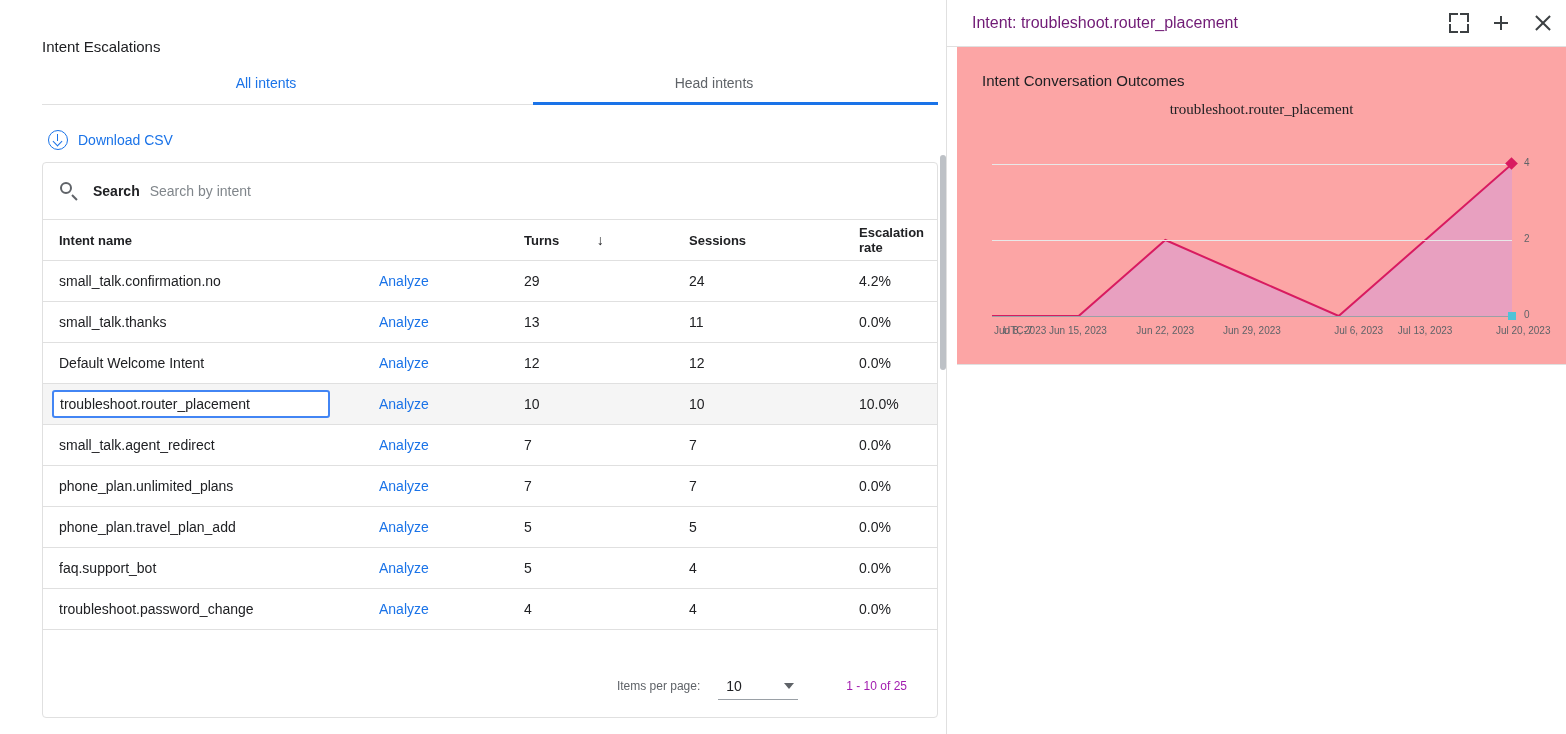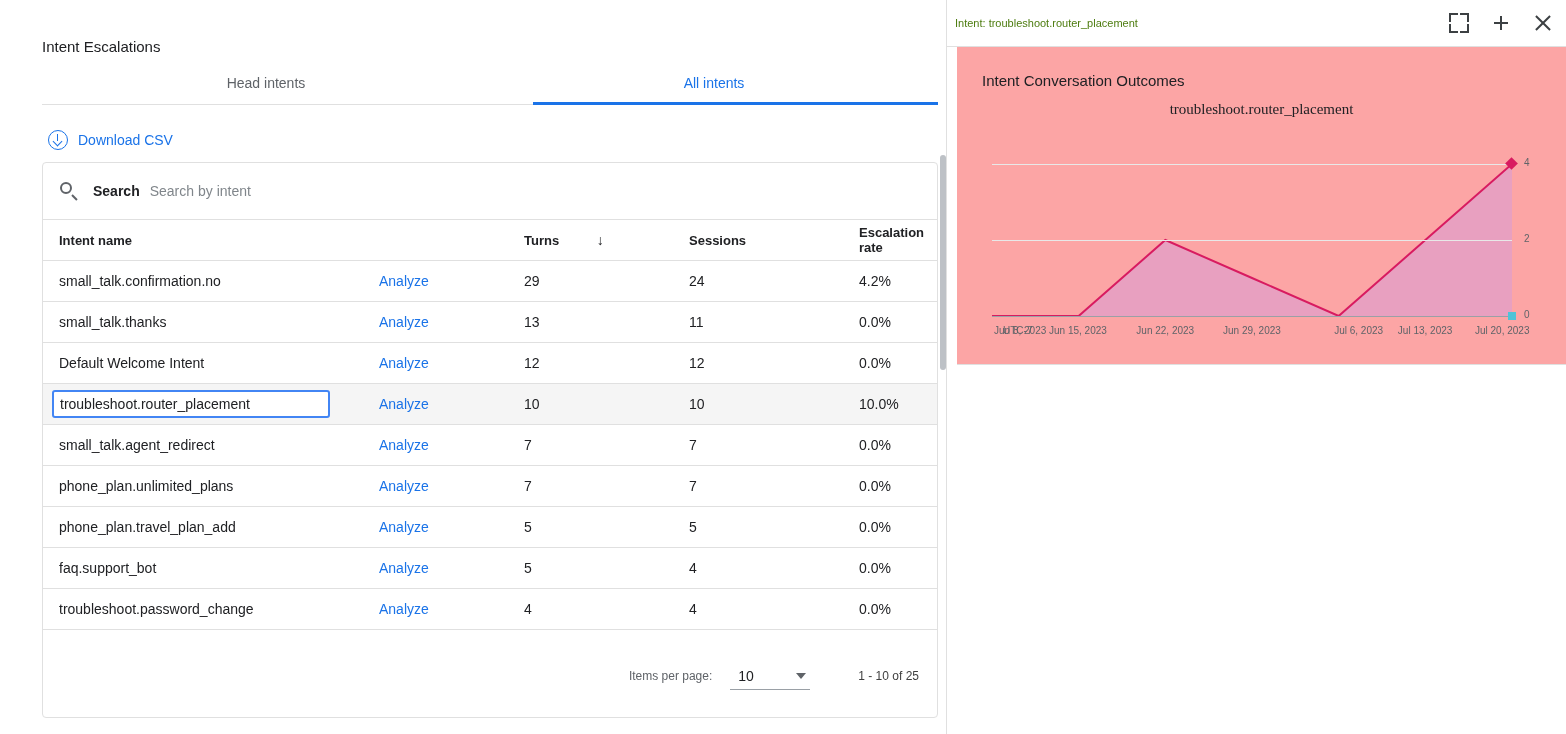--- a/index.html
+++ b/index.html
@@ -215,21 +215,21 @@
     font-size: 14px;
     min-width: 278px;
     box-sizing: border-box;
     background: #ffffff;
   }
 
   
   #paginator {
     position: absolute;
     left: 0;
-    bottom: 10px;
+    bottom: 0;
     width: 894px;
     height: 62px;
     display: flex;
     align-items: center;
     justify-content: flex-end;
     padding-right: 0;
     box-sizing: border-box;
   }
   #items-per-page-label {
     font-size: 12px;
@@ -249,23 +249,23 @@
   }
   #items-per-page-value { font-size: 14px; color: #202124; }
   .chevron-down {
     width: 0; height: 0;
     border-left: 5px solid transparent;
     border-right: 5px solid transparent;
     border-top: 6px solid #5f6368;
   }
   #range-label {
     font-size: 12px;
-    color: #404040;
+    color: #a21caf;
     margin-left: 48px;
-    margin-right: 18px;
+    margin-right: 30px;
   }
 
   
   #scroll-track {
     position: absolute;
     left: 938px; top: 0;
     width: 8px; height: 734px;
     background: #ffffff;
   }
   #scroll-thumb {
@@ -293,23 +293,23 @@
     background: #ffffff;
   }
   #right-header {
     position: relative;
     height: 46px;
     border-bottom: 1px solid #e0e0e0;
     display: flex;
     align-items: center;
   }
   #right-title {
-    font-size: 11px;
-    color: #4d7c0f;
-    margin-left: 8px;
+    font-size: 16px;
+    color: #701a75;
+    margin-left: 25px;
   }
   #right-header-actions {
     position: absolute;
     right: 10px; top: 10px;
     display: flex;
     align-items: center;
     gap: 16px;
   }
   .hdr-btn {
     width: 26px; height: 26px;
@@ -426,22 +426,22 @@
 </head>
 <body>
 
 <div id="app">
 
   <div id="left-panel">
 
     <div class="panel-title">Intent Escalations</div>
 
     <div id="tabs">
+      <div class="tab active">All intents</div>
       <div class="tab">Head intents</div>
-      <div class="tab active">All intents</div>
     </div>
     <div id="tab-underline-track"></div>
     <div id="tab-underline-active"></div>
 
     <div id="download-csv">
       <span class="dl-icon"></span>
       <span>Download CSV</span>
     </div>
 
     <div id="table-card">
@@ -603,21 +603,21 @@
           </div>
         <div id="x-axis"></div>
         <div id="utc-label">UTC-7</div>
         <div id="xticks">
             <div class="xtick-label" style="left: -26px; margin-left: 28px;">Jun 8, 2023</div>
             <div class="xtick-label" style="left: 57px;">Jun 15, 2023</div>
             <div class="xtick-label" style="left: 144.333px;">Jun 22, 2023</div>
             <div class="xtick-label" style="left: 231px;">Jun 29, 2023</div>
             <div class="xtick-label" style="left: 322.167px; margin-left: 20px;">Jul 6, 2023</div>
             <div class="xtick-label" style="left: 405.833px;">Jul 13, 2023</div>
-            <div class="xtick-label" style="left: 483px;">Jul 20, 2023</div>
+            <div class="xtick-label" style="left: 504px;">Jul 20, 2023</div>
           </div>
         <div id="markers">
             <div class="endpoint-marker" style="left: 515px; top: 22px;"></div>
             <div class="endpoint-square" style="left: 516px; top: 175px;"></div>
           </div>
       </div>
     </div>
 
   </div>
 </div>

